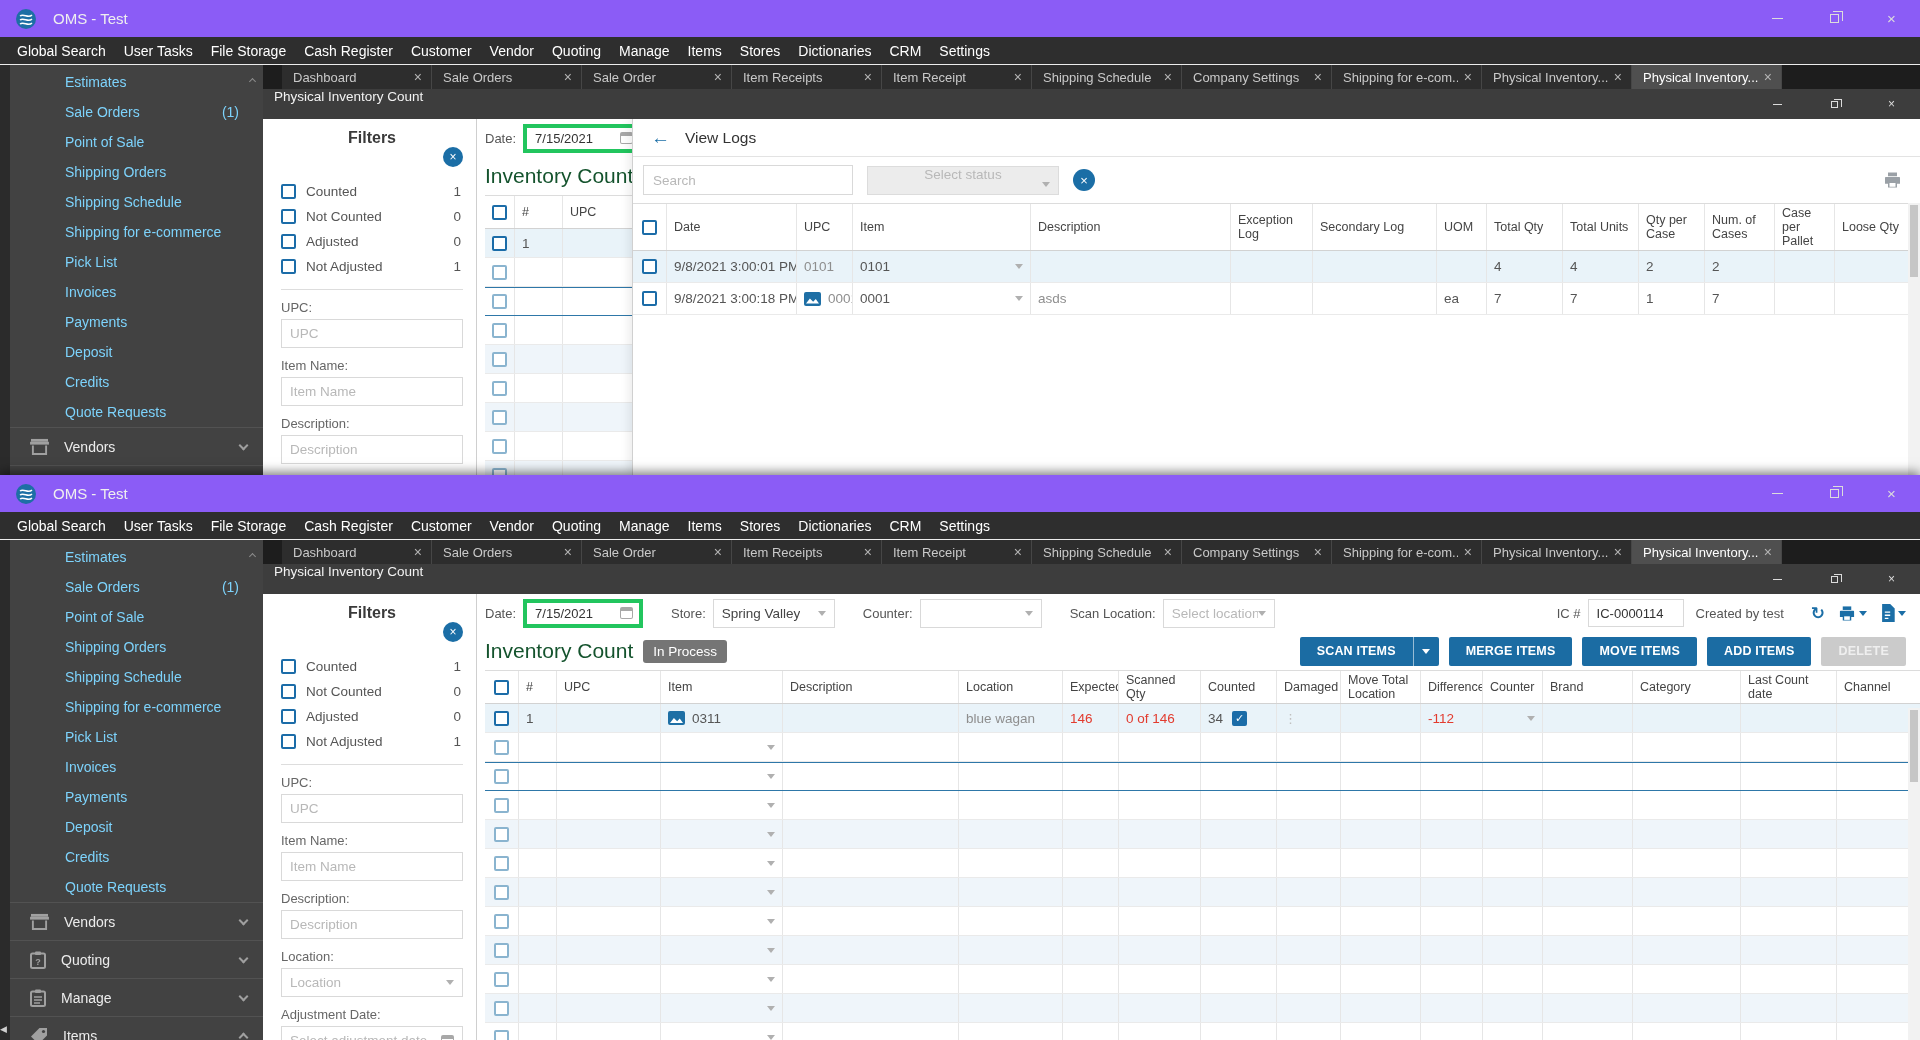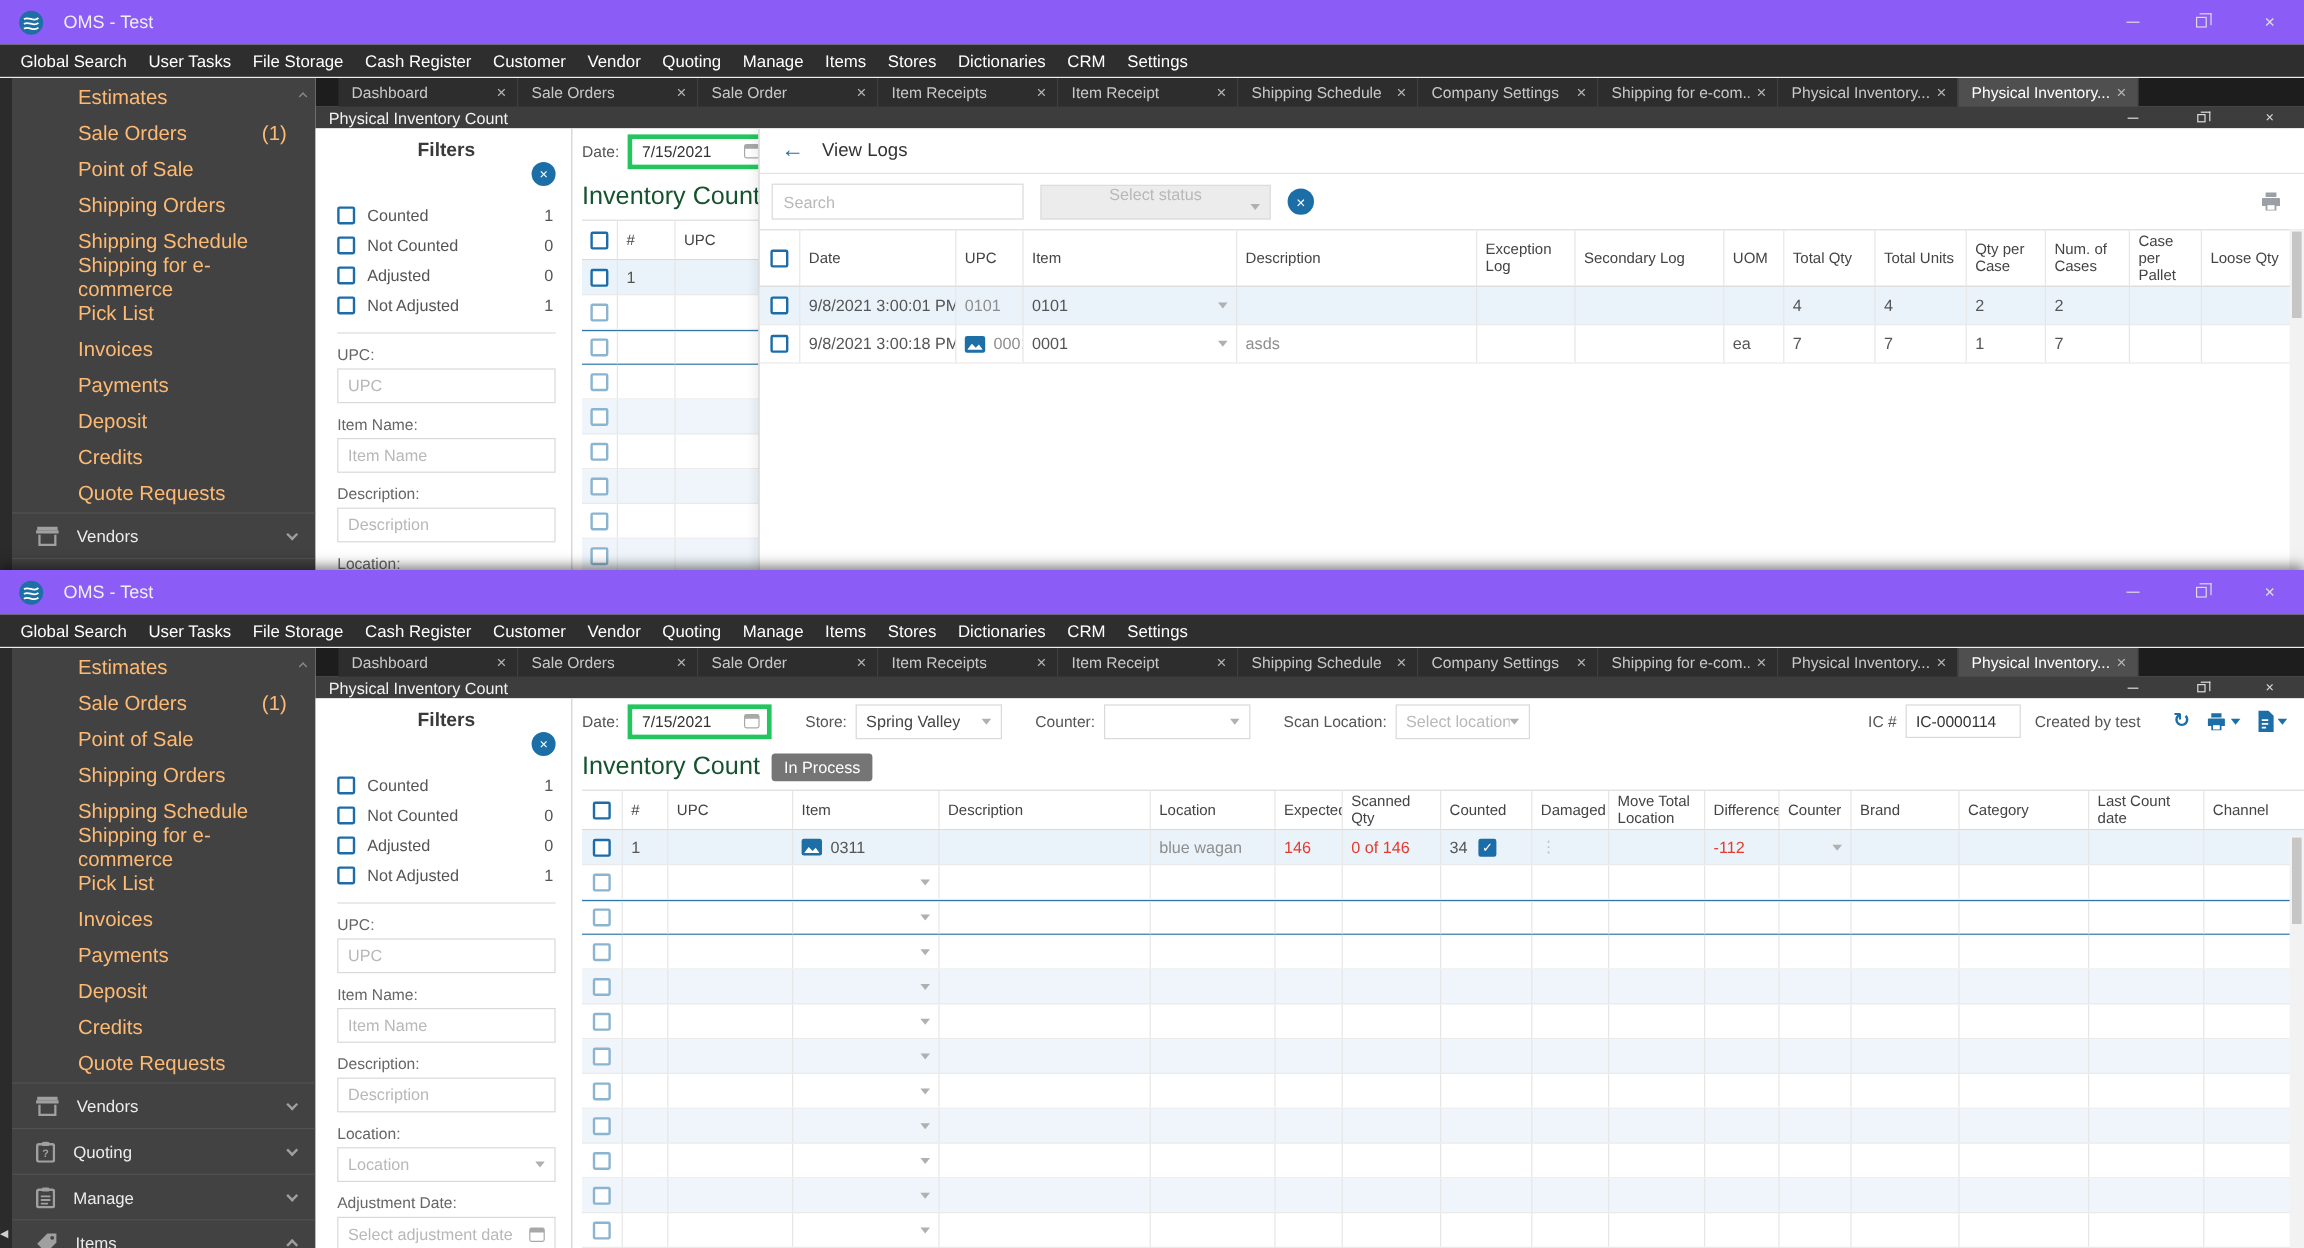--- a/index.html
+++ b/index.html
@@ -31,38 +31,38 @@
   .collapse-arrow { position:absolute; bottom:6px; left:0px; color:#cfcfcf; font-size:9px; }
 
   
   .sidebar { width:253px; background:#424242; position:relative; overflow:hidden; flex-shrink:0; }
   .sb-scrollup { position:absolute; top:5px; right:8px; }
   .chev { width:7px; height:7px; border-right:2px solid #9f9f9f; border-bottom:2px solid #9f9f9f; display:inline-block; }
   .chev.down { transform:rotate(45deg); margin-top:-3px; }
   .chev.up { transform:rotate(-135deg); margin-top:3px; }
   .chev.sm { width:5px; height:5px; border-width:1.5px; border-color:#8c8c8c; }
   .sb-items { padding-top:2px; }
-  .sb-item { height:30px; display:flex; align-items:center; padding:0 24px 0 55px; color:#fdba74; font-size:17px; }
+  .sb-item { height:30px; display:flex; align-items:center; padding:0 24px 0 55px; color:#7dd3fc; font-size:14px; }
   .sb-badge { margin-left:auto; }
   .sb-group { height:38px; border-top:1px solid #525252; display:flex; align-items:center;
     padding:0 16px 0 20px; color:#ececec; font-size:14px; }
   .sb-group .sb-label { margin-left:15px; }
   .sb-group .chev { margin-left:auto; }
   .sb-ico { flex-shrink:0; }
 
   .main-col { flex:1; display:flex; flex-direction:column; min-width:0; }
   
   .tabbar { height:24px; background:#1d1d1d; display:flex; padding-left:19px; flex-shrink:0; }
   .tab { width:150px; flex-shrink:0; display:flex; align-items:center; background:#2d2d2d;
     border-right:1px solid #464646; padding:0 9px 0 11px; color:#c9c9c9; font-size:13px; }
   .tab-label { overflow:hidden; white-space:nowrap; }
   .tab-close { margin-left:auto; font-size:14px; color:#b5b5b5; padding-left:6px; }
   .tab.active { background:#4f4f4f; color:#fff; }
   
-  .innerbar { height:18px; background:#3d3d3d; display:flex; align-items:center; color:#f2f2f2;
+  .innerbar { height:30px; background:#3d3d3d; display:flex; color:#f2f2f2;
     font-size:13.5px; padding-left:11px; flex-shrink:0; }
   .ic-controls { margin-left:auto; display:flex; height:100%; }
   .icc { width:57px; display:flex; align-items:center; justify-content:center; color:#dcdcdc; font-size:12px; }
   .icc .glyph-min { width:9px; }
   .icc .glyph-restore { width:7px; height:7px; }
   .icc .glyph-restore::before { width:7px; height:7px; top:-3px; left:2px; }
 
   .content { flex:1; display:flex; min-height:0; background:#fff; position:relative; overflow:hidden; }
 
   
@@ -889,20 +889,32 @@
                     <path d="M2 0h9l5 5v15H2z"></path>
                     <path stroke="#fff" stroke-width="1.6" d="M5 9h6M5 12.5h6M5 16h4"></path>
                   </svg>
                   <span class="caret"></span>
                 </span>
             </div>
           </div>
           <div class="count-row">
             <span class="count-title">Inventory Count</span>
             <span class="badge">In Process</span>
+            <div class="btns">
+              <div class="split-group">
+                <div class="btn">SCAN ITEMS</div>
+                <div class="split-caret">
+                    <span class="caret white"></span>
+                  </div>
+              </div>
+              <div class="btn">MERGE ITEMS</div>
+              <div class="btn">MOVE ITEMS</div>
+              <div class="btn">ADD ITEMS</div>
+              <div class="btn disabled">DELETE</div>
+            </div>
           </div>
           <div class="thead grid-inv">
             <div class="c cbc">
                 <span class="cb"></span>
               </div>
             <div class="c">#</div>
             <div class="c">UPC</div>
             <div class="c">Item</div>
             <div class="c">Description</div>
             <div class="c">Location</div>

